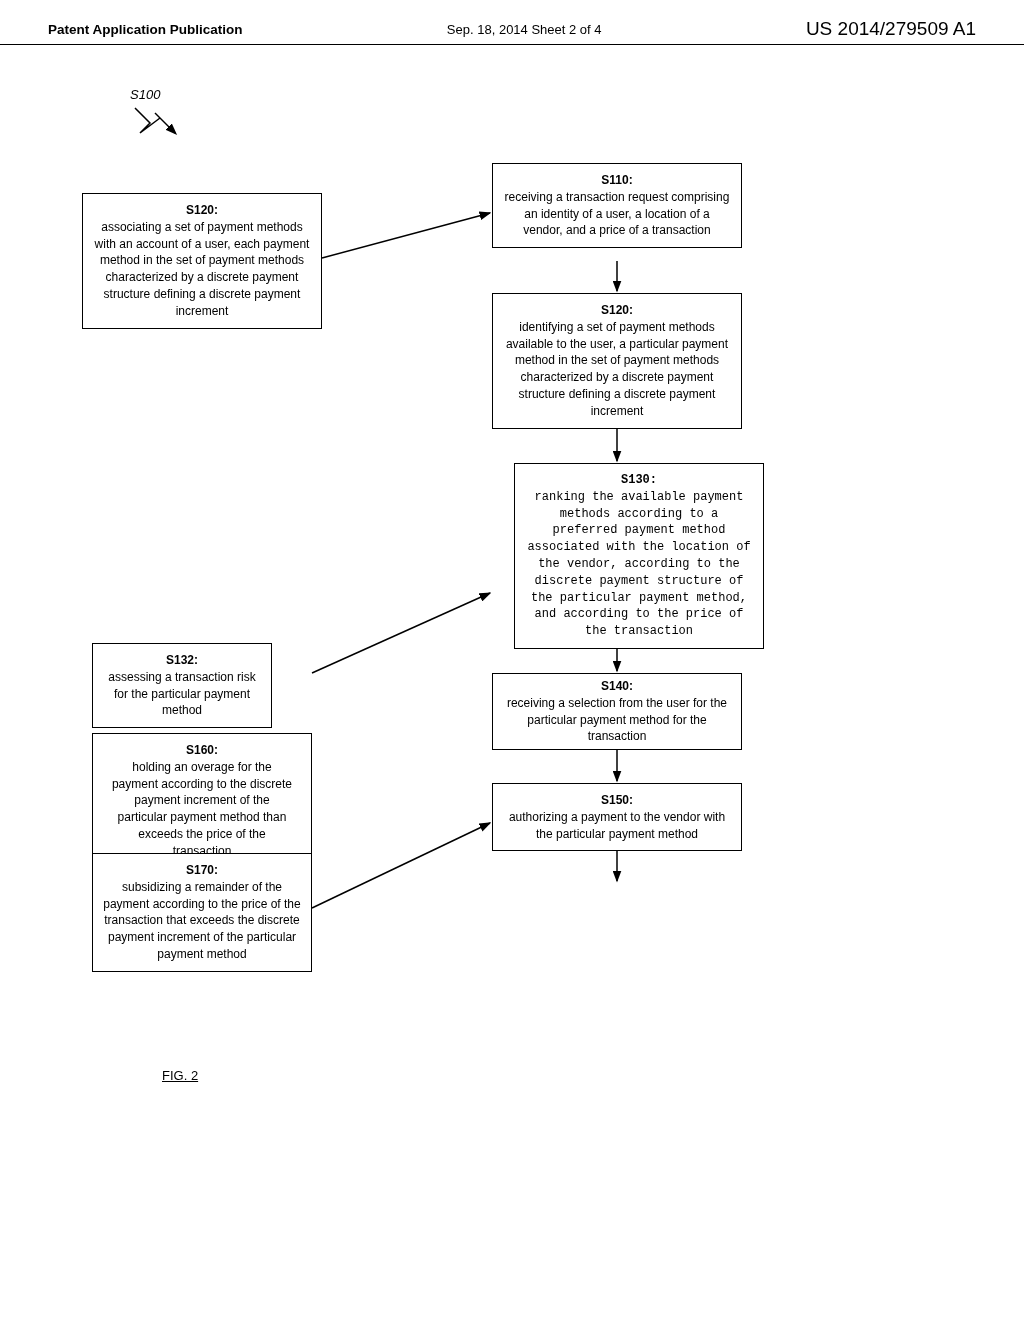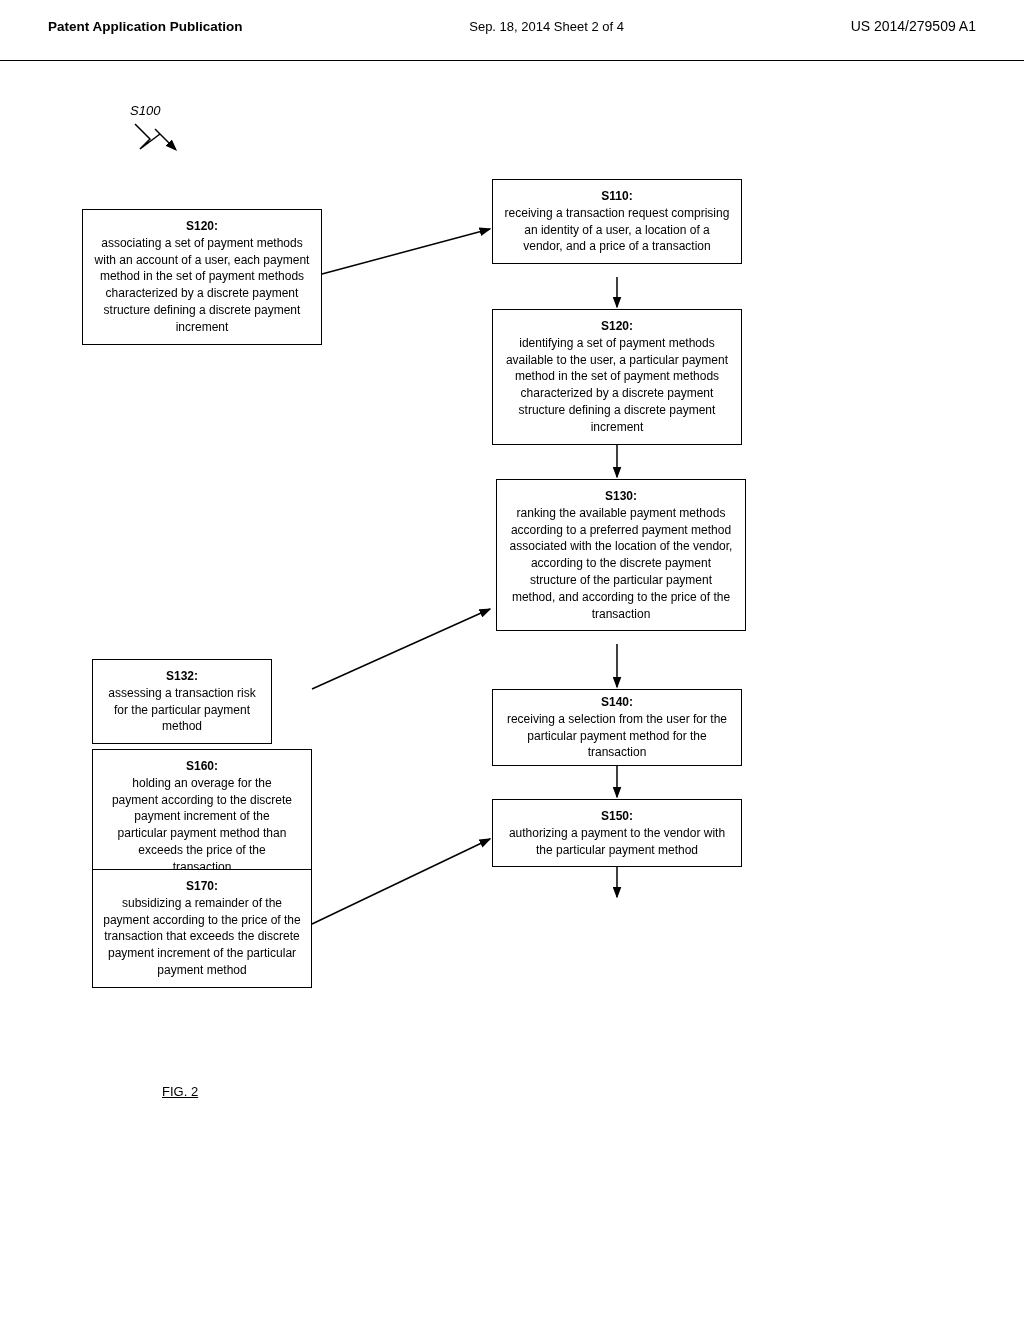--- a/index.html
+++ b/index.html
@@ -18,34 +18,34 @@
       background: #fff;
       padding: 0;
       position: relative;
     }
 
     
     .header {
       display: flex;
       justify-content: space-between;
       align-items: center;
-      padding: 18px 48px 26px 48px;
+      padding: 18px 48px 4px 48px;
       border-bottom: 1px solid #000;
       font-size: 13px;
       gap: 46px;
     }
     .header-left {
       font-weight: bold;
       font-size: 13.5px;
     }
     .header-center {
       font-size: 13px;
     }
     .header-right {
-      font-size: 14px;
+      font-size: 19px;
     }
 
     
     .content {
       padding: 30px 60px 40px 60px;
       position: relative;
     }
 
     
     .box {
@@ -102,22 +102,23 @@
     .box-s120-right {
       width: 250px;
       padding: 8px 10px;
       left: 430px;
       top: 130px;
     }
 
     .box-s130 {
       width: 250px;
       padding: 8px 10px;
-      left: 434px;
+      left: 452px;
       top: 300px;
+      font-family: Liberation Mono, monospace;
     }
 
     .box-s140 {
       width: 250px;
       padding: 4px 10px;
       left: 430px;
       top: 510px;
     }
 
     .box-s150 {

